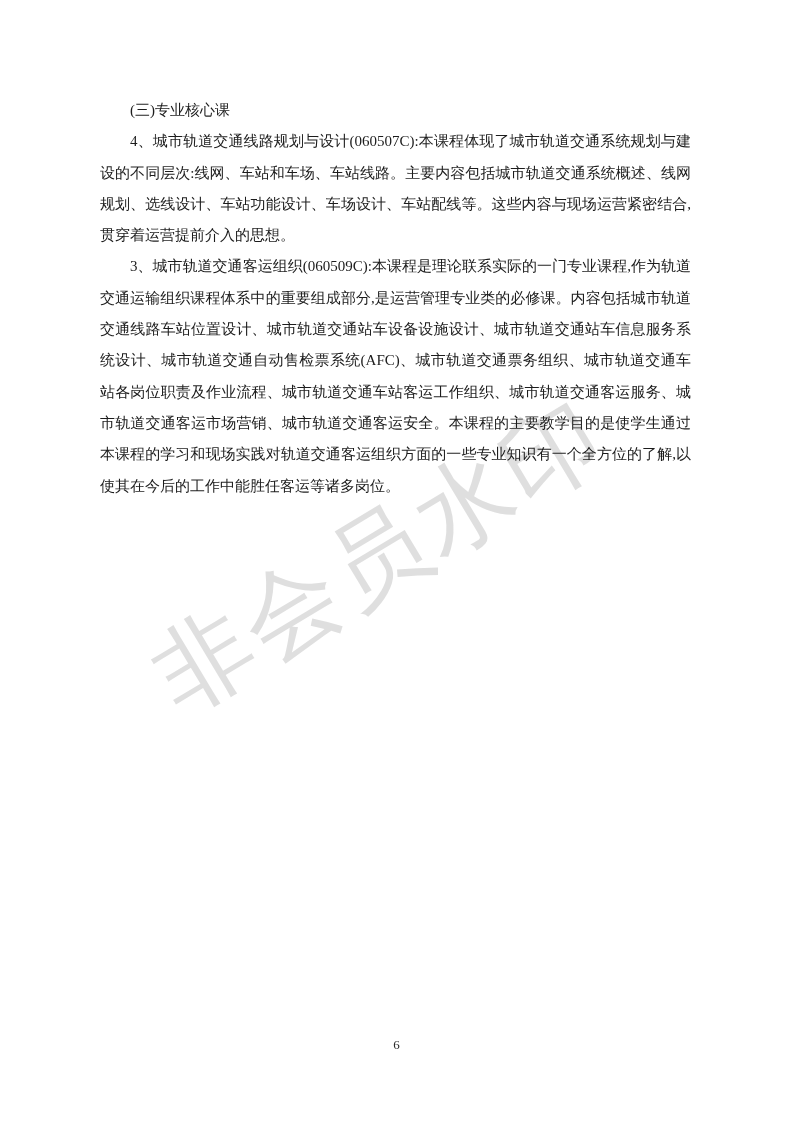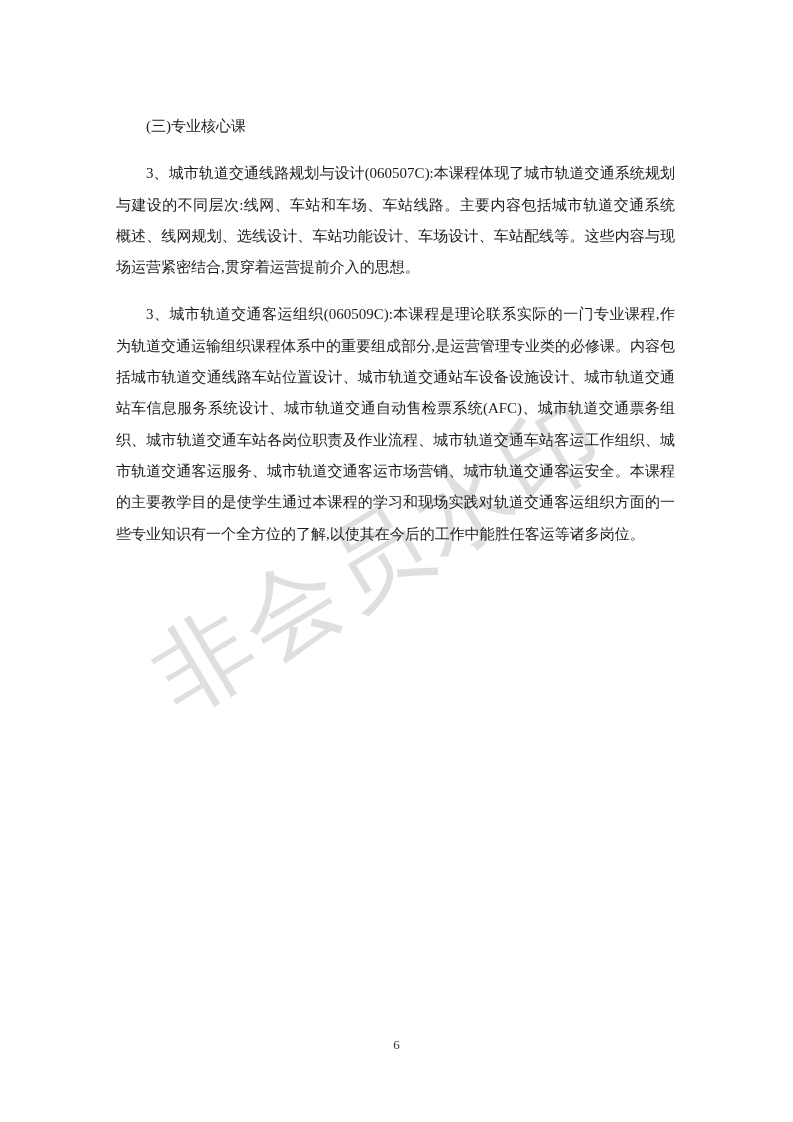--- a/index.html
+++ b/index.html
@@ -39,21 +39,21 @@
     left: 100px;
     top: 95px;
     width: 591px;
     z-index: 2;
     font-size: 15px;
     line-height: 31.3px;
     color: #1c1c1c;
     text-align: justify;
   }
   .content p {
-    margin: 16px;
+    margin: 0;
     padding: 0;
     text-indent: 2em;
   }
   .section-heading {
     font-size: 15px;
   }
   .page-number {
     position: absolute;
     top: 1037px;
     left: 0;
@@ -66,19 +66,19 @@
 </style>
 </head>
 <body>
 
 <div class="page">
 
   <div class="watermark">非会员水印</div>
 
   <div class="content">
     <p class="section-heading">(三)专业核心课</p>
-    <p>3、城市轨道交通线路规划与设计(060507C):本课程体现了城市轨道交通系统规划与建设的不同层次:线网、车站和车场、车站线路。主要内容包括城市轨道交通系统概述、线网规划、选线设计、车站功能设计、车场设计、车站配线等。这些内容与现场运营紧密结合,贯穿着运营提前介入的思想。</p>
+    <p>4、城市轨道交通线路规划与设计(060507C):本课程体现了城市轨道交通系统规划与建设的不同层次:线网、车站和车场、车站线路。主要内容包括城市轨道交通系统概述、线网规划、选线设计、车站功能设计、车场设计、车站配线等。这些内容与现场运营紧密结合,贯穿着运营提前介入的思想。</p>
     <p>3、城市轨道交通客运组织(060509C):本课程是理论联系实际的一门专业课程,作为轨道交通运输组织课程体系中的重要组成部分,是运营管理专业类的必修课。内容包括城市轨道交通线路车站位置设计、城市轨道交通站车设备设施设计、城市轨道交通站车信息服务系统设计、城市轨道交通自动售检票系统(AFC)、城市轨道交通票务组织、城市轨道交通车站各岗位职责及作业流程、城市轨道交通车站客运工作组织、城市轨道交通客运服务、城市轨道交通客运市场营销、城市轨道交通客运安全。本课程的主要教学目的是使学生通过本课程的学习和现场实践对轨道交通客运组织方面的一些专业知识有一个全方位的了解,以使其在今后的工作中能胜任客运等诸多岗位。</p>
   </div>
 
   <div class="page-number">6</div>
 
 </div>
 
 </body></html>

